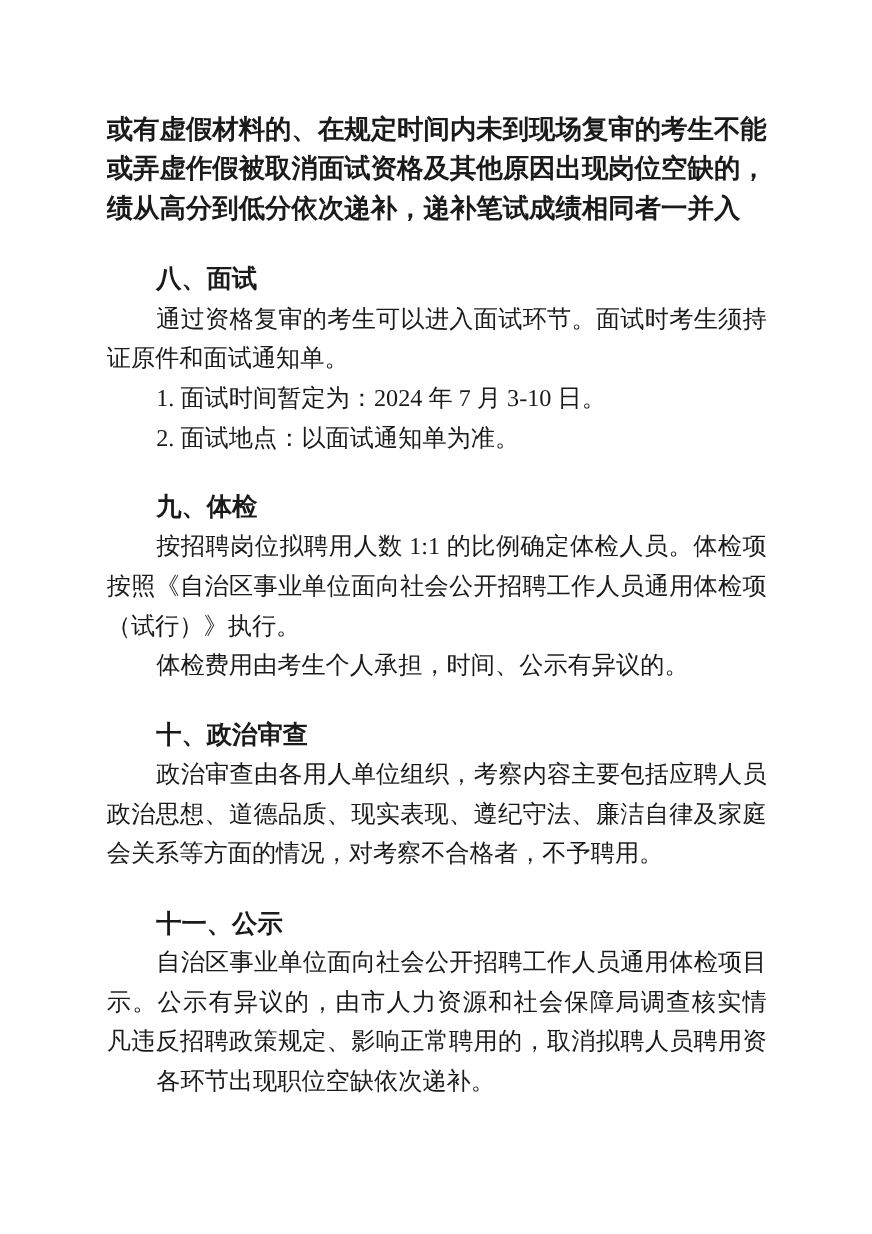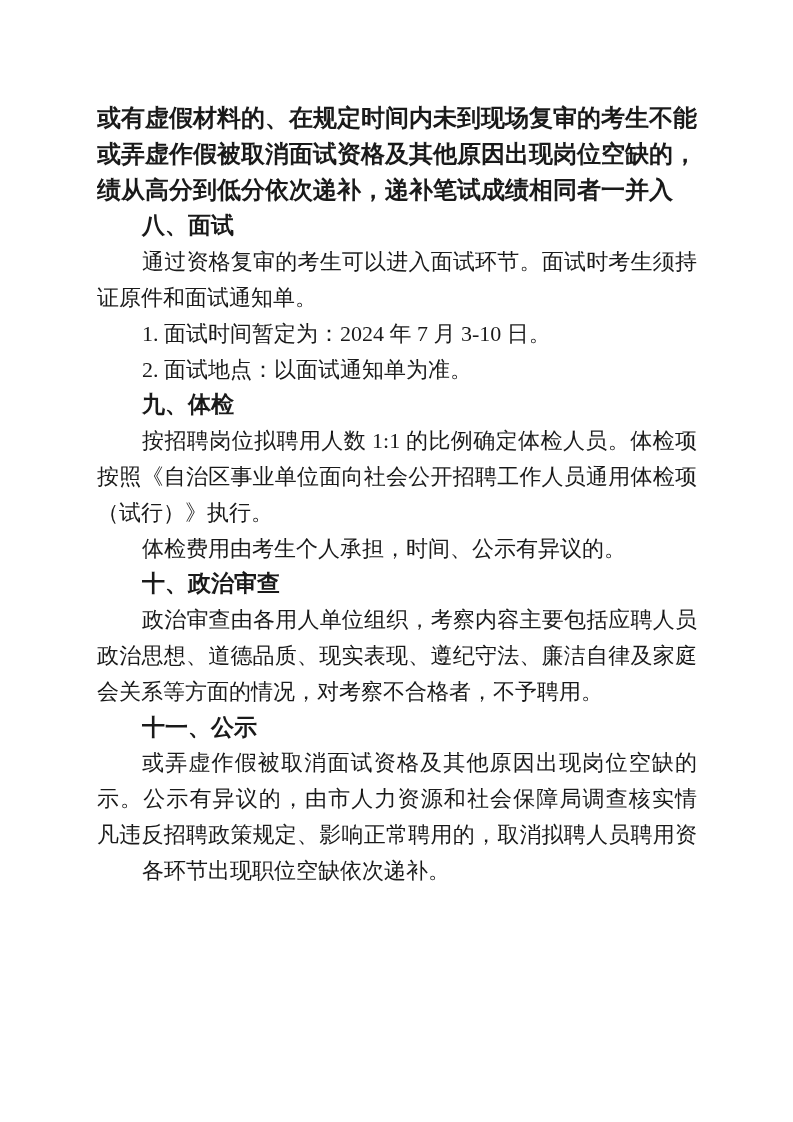--- a/index.html
+++ b/index.html
@@ -41,20 +41,21 @@
   
   .bold {
     font-weight: 700;
     font-size: 24px;
   }
   
   .heading {
     font-weight: 700;
     font-family: "Liberation Sans", sans-serif;
     font-size: 23px;
+    margin-top: 28px;
   }
 </style>
 </head>
 <body>
 
 <div class="page">
   <div class="content">
 
     <div class="ln bold full">或有虚假材料的、在规定时间内未到现场复审的考生不能进入面试</div>
     <div class="ln bold full">或弄虚作假被取消面试资格及其他原因出现岗位空缺的，按笔试成</div>
@@ -71,20 +72,20 @@
     <div class="ln full">按照《自治区事业单位面向社会公开招聘工作人员通用体检项目</div>
     <div class="ln">（试行）》执行。</div>
     <div class="ln indent">体检费用由考生个人承担，时间、公示有异议的。</div>
 
     <div class="ln heading indent">十、政治审查</div>
     <div class="ln full indent">政治审查由各用人单位组织，考察内容主要包括应聘人员的</div>
     <div class="ln full">政治思想、道德品质、现实表现、遵纪守法、廉洁自律及家庭社</div>
     <div class="ln">会关系等方面的情况，对考察不合格者，不予聘用。</div>
 
     <div class="ln heading indent">十一、公示</div>
-    <div class="ln full indent">或弄虚作假被取消面试资格及其他原因出现岗位空缺的</div>
+    <div class="ln full indent">自治区事业单位面向社会公开招聘工作人员通用体检项目</div>
     <div class="ln full">示。公示有异议的，由市人力资源和社会保障局调查核实情况，</div>
     <div class="ln full">凡违反招聘政策规定、影响正常聘用的，取消拟聘人员聘用资格。</div>
     <div class="ln indent">各环节出现职位空缺依次递补。</div>
 
 
   </div>
 </div>
 
 </body></html>

